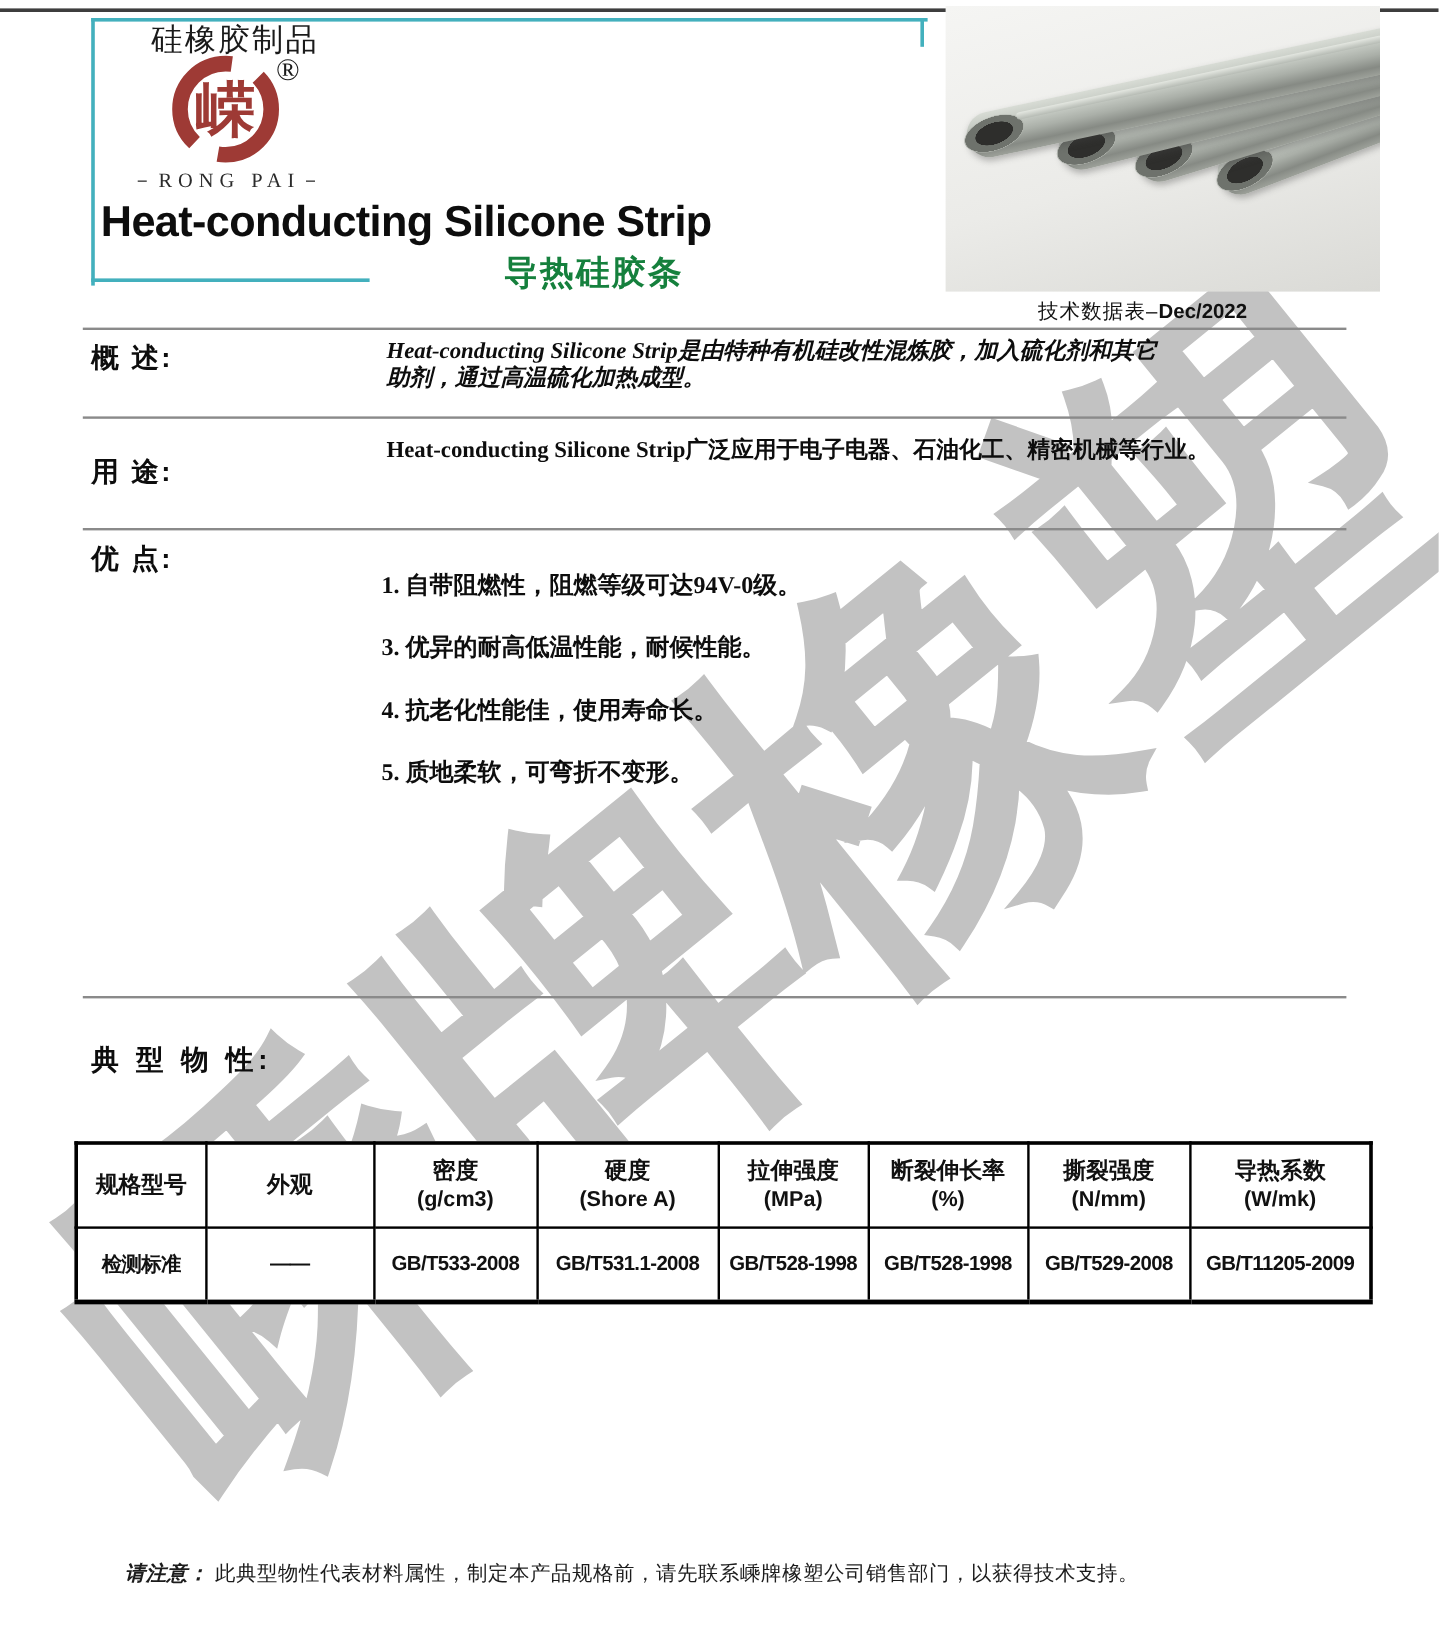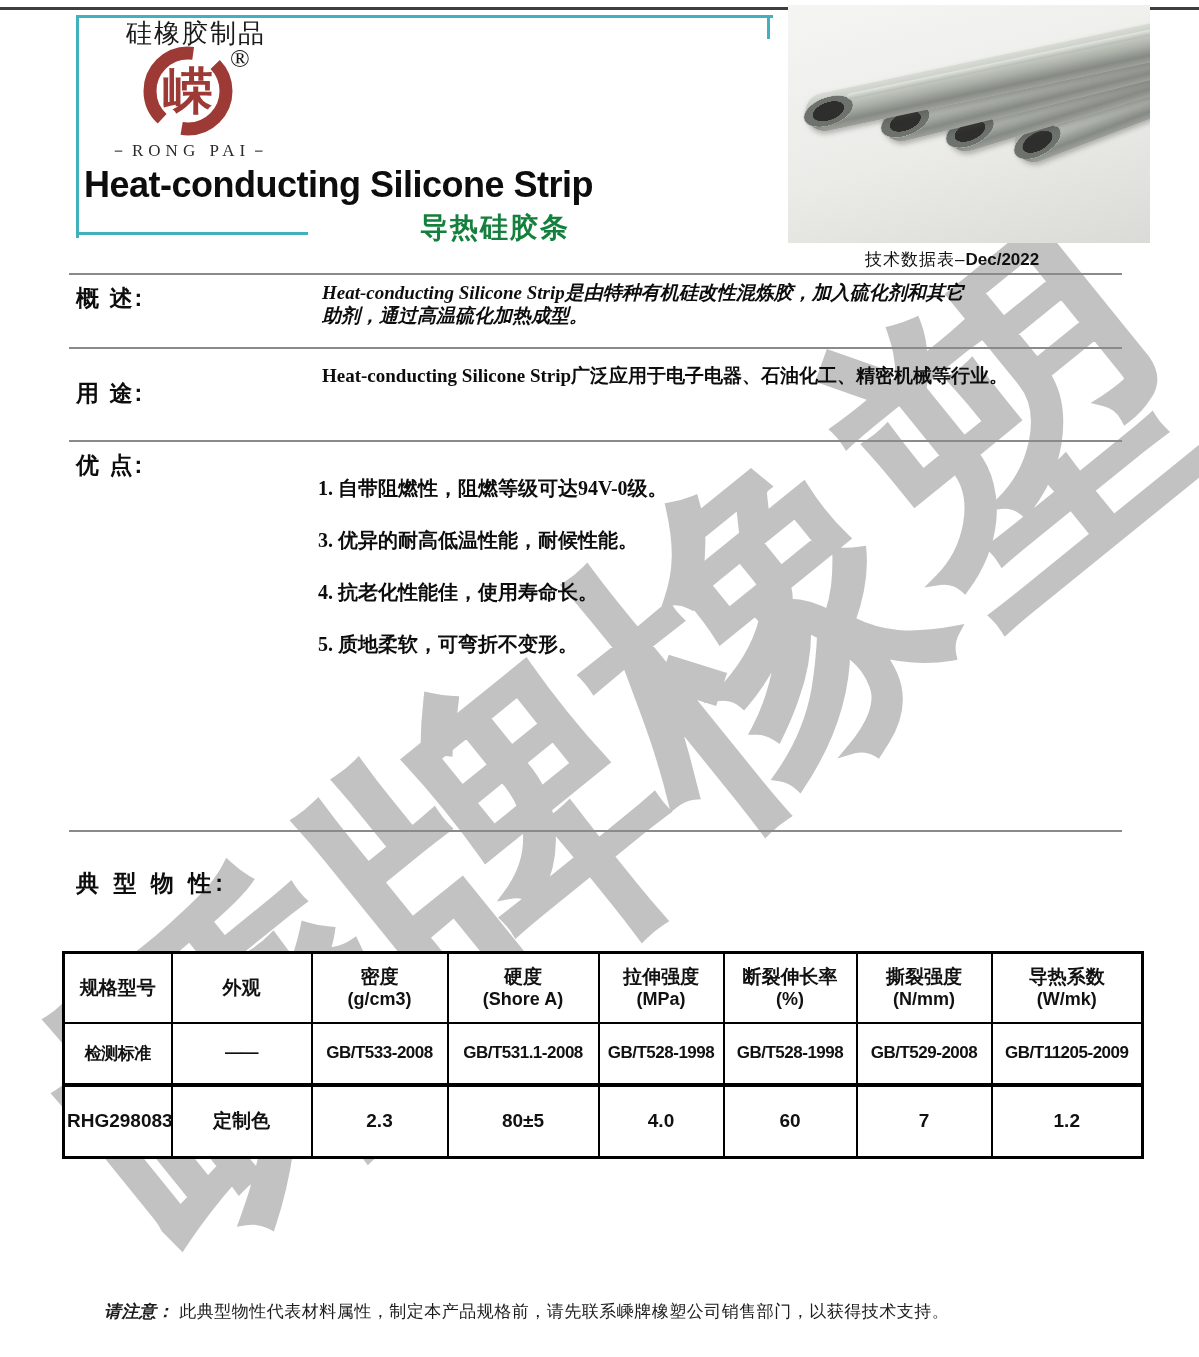--- a/index.html
+++ b/index.html
@@ -205,30 +205,20 @@
           <tr>
             <td>检测标准</td>
             <td>——</td>
             <td>GB/T533-2008</td>
             <td>GB/T531.1-2008</td>
             <td>GB/T528-1998</td>
             <td>GB/T528-1998</td>
             <td>GB/T529-2008</td>
             <td>GB/T11205-2009</td>
           </tr>
-          <tr>
-            <td>RHG298083</td>
-            <td>定制色</td>
-            <td>2.3</td>
-            <td>80±5</td>
-            <td>4.0</td>
-            <td>60</td>
-            <td>7</td>
-            <td>1.2</td>
-          </tr>
         </tbody>
     </table>
 
     <div class="footnote">
       <span class="fn-prefix">请注意：</span>
       <span>此典型物性代表材料属性，制定本产品规格前，请先联系嵊牌橡塑公司销售部门，以获得技术支持。</span>
     </div>
 
   </div>
 </div>

